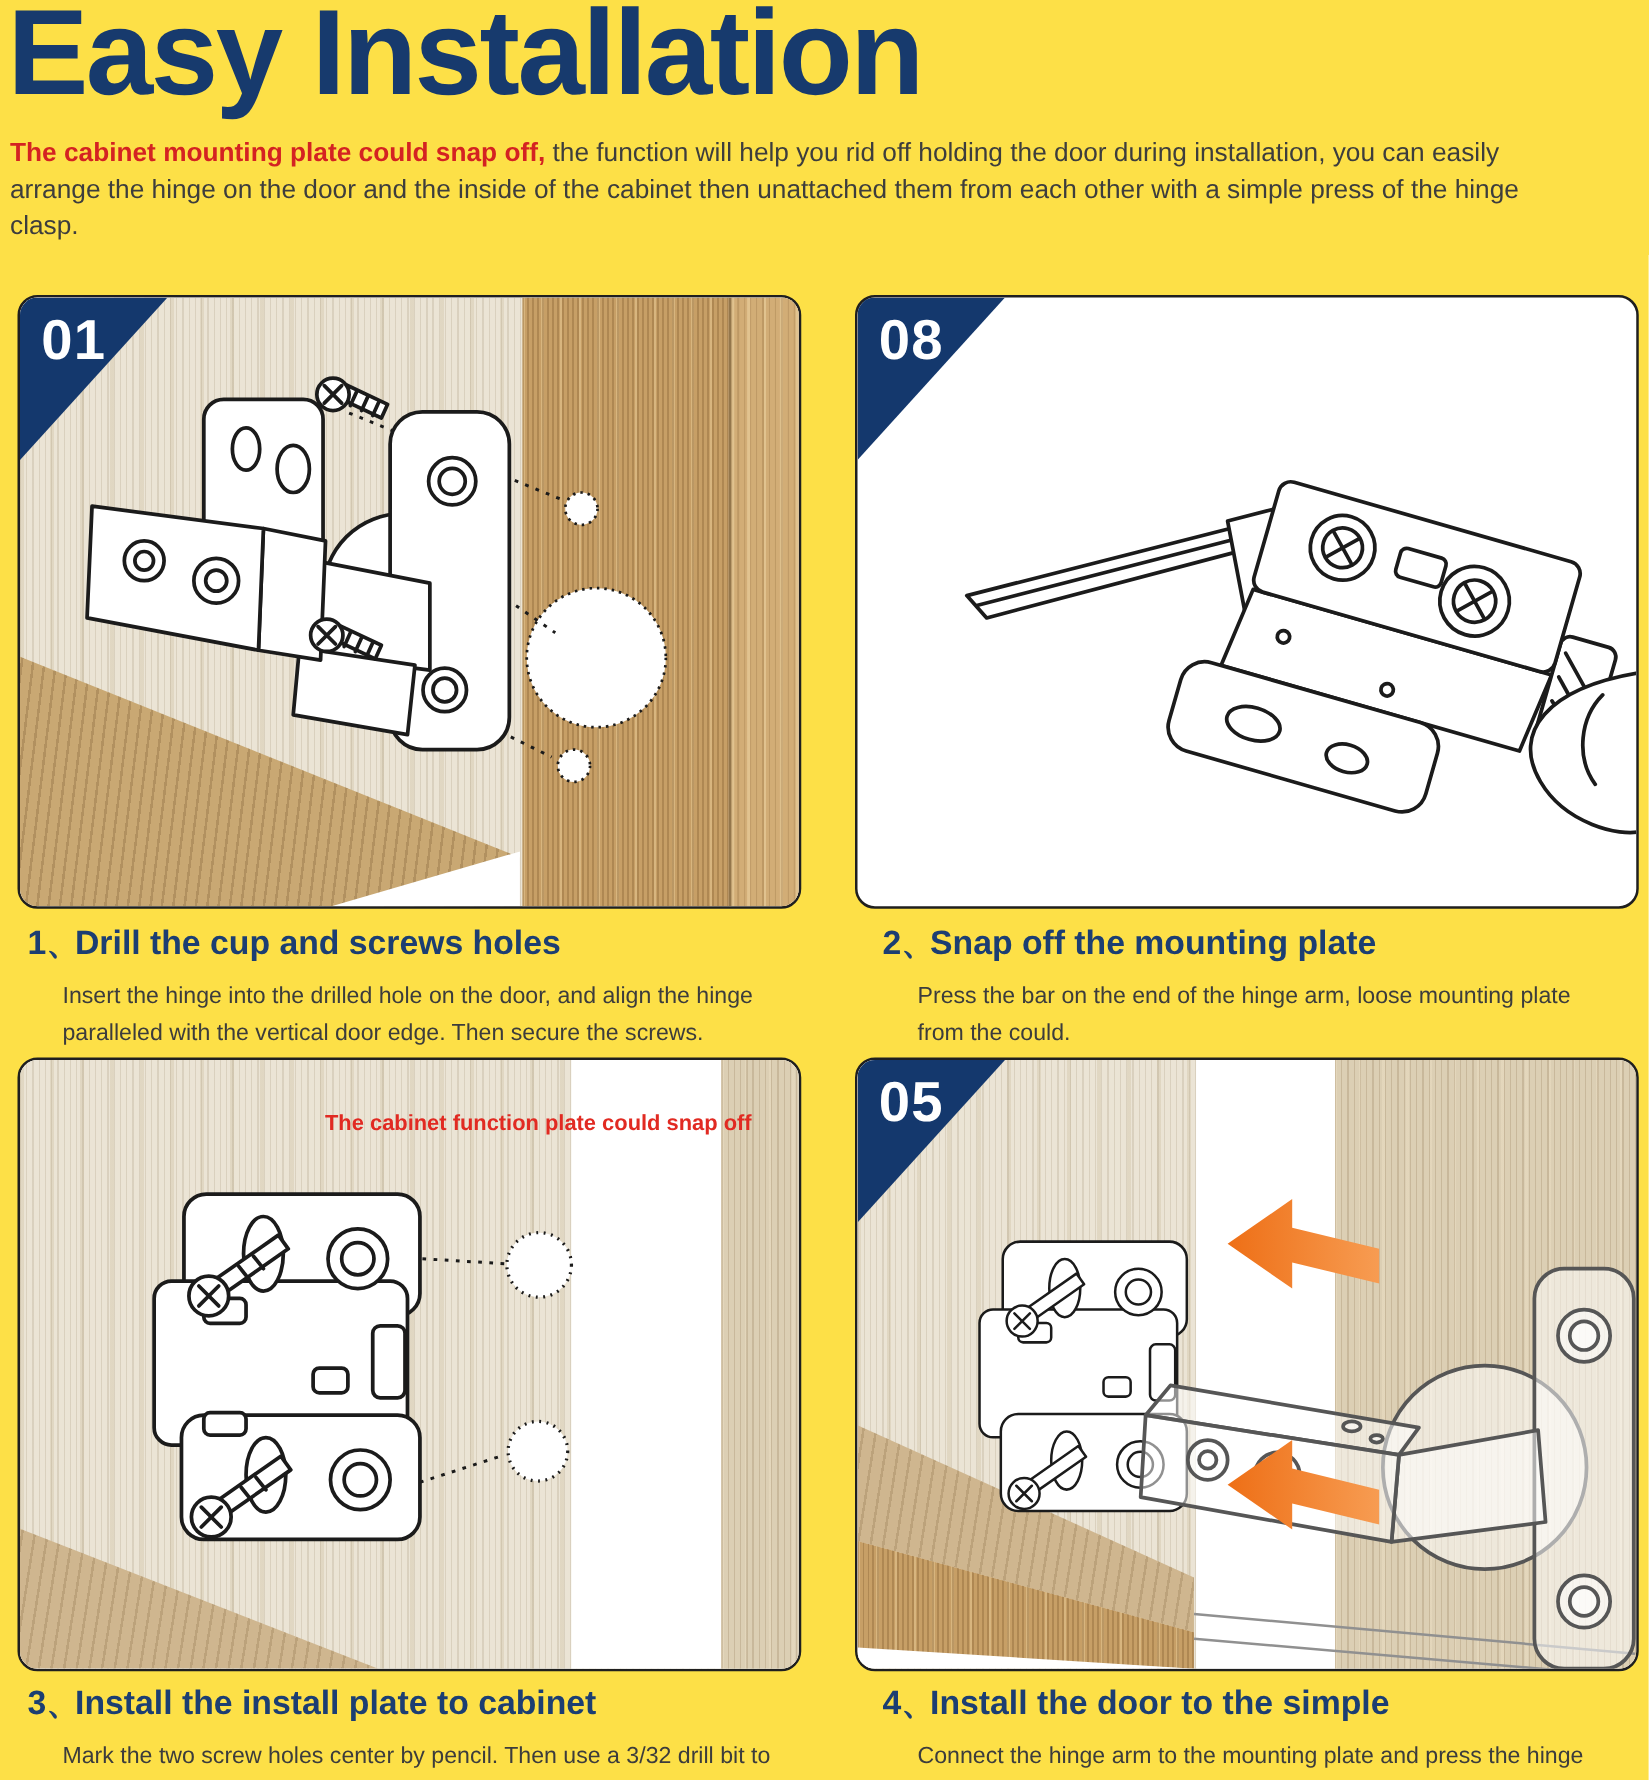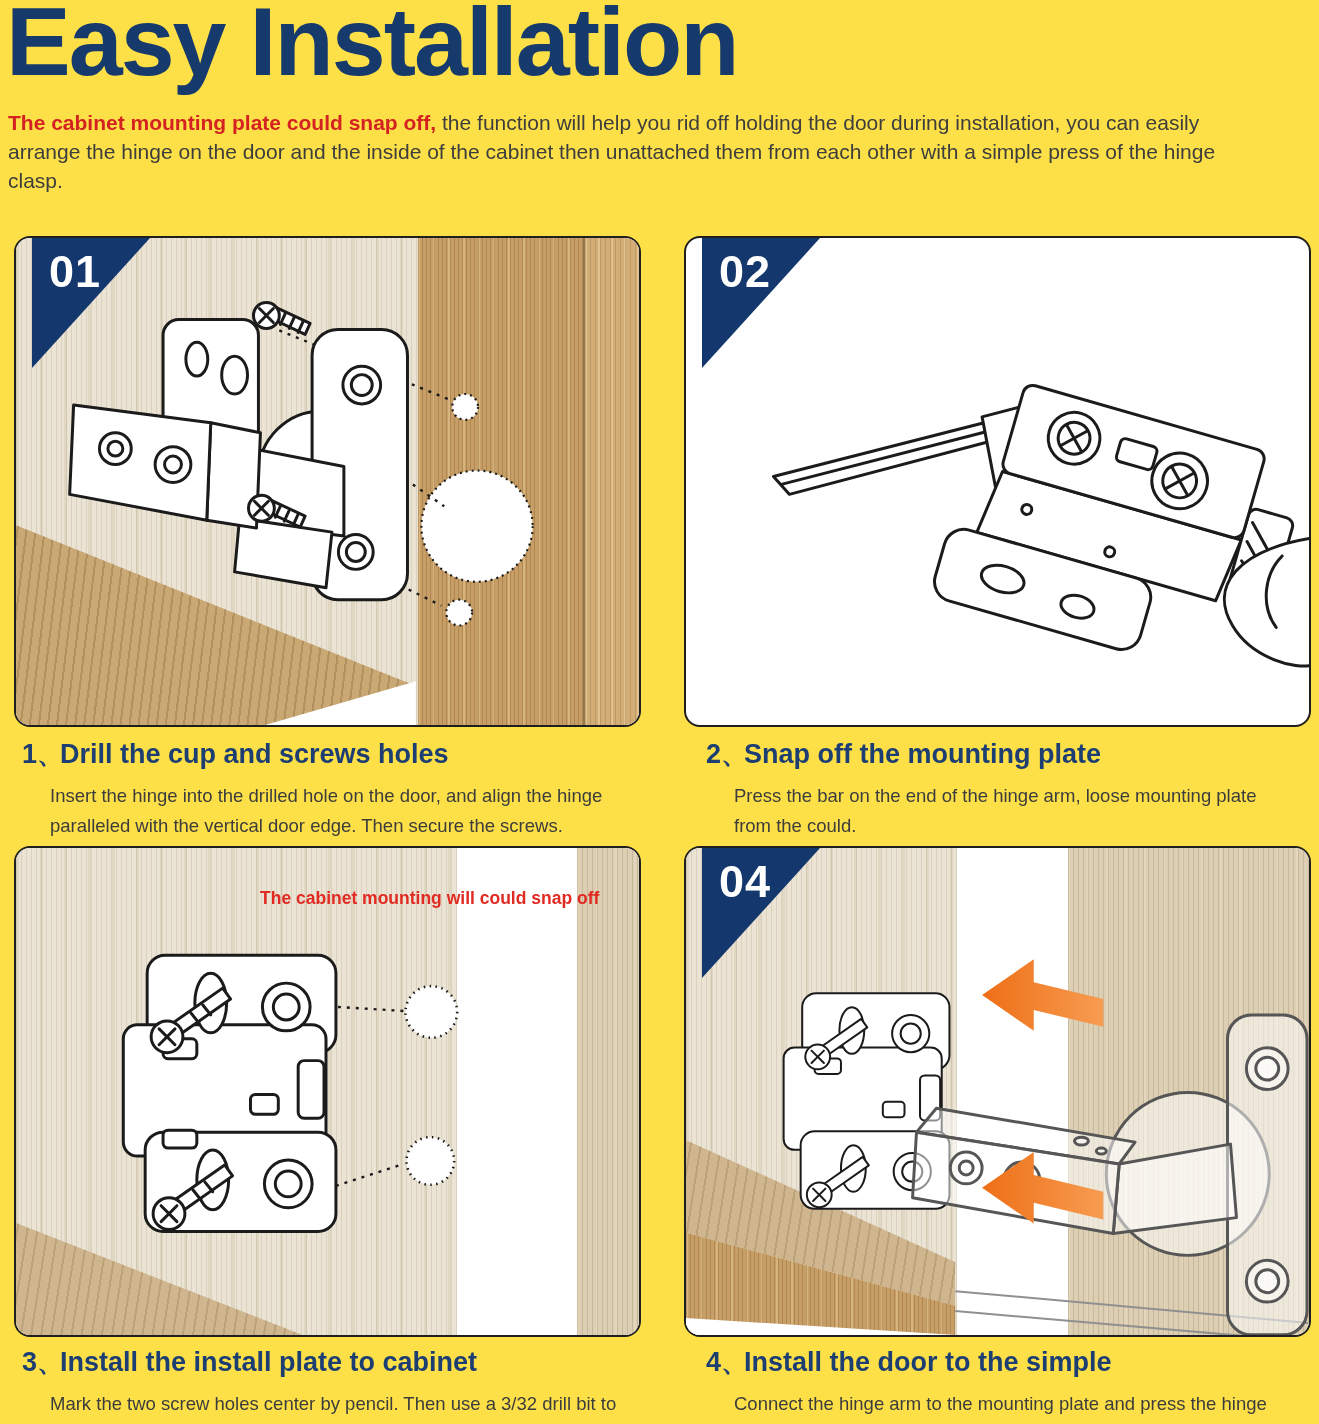--- a/index.html
+++ b/index.html
@@ -11,21 +11,21 @@
   .intro .hl{color:#d42222; font-weight:700;}
 
   .panel{position:absolute; width:627px; height:491px; border:2px solid #1f1f1f; border-radius:16px; overflow:hidden; background:#fff; box-sizing:border-box;}
   .p1{left:14px; top:236px;}
   .p2{left:684px; top:236px;}
   .p3{left:14px; top:846px;}
   .p4{left:684px; top:846px;}
   .layer{position:absolute; inset:0;}
   .panel svg{position:absolute; inset:0; z-index:5;}
 
-  .badge{position:absolute; left:16px; top:0; width:118px; height:130px; background:#14386d; clip-path:polygon(0 0,100% 0,0 100%); z-index:9;}
+  .badge{position:absolute; left:0; top:0; width:118px; height:130px; background:#14386d; clip-path:polygon(0 0,100% 0,0 100%); z-index:9;}
   .badge span{position:absolute; left:17px; top:8px; color:#fff; font-size:45px; font-weight:700; letter-spacing:1px;}
 
   
   .wood-light{background-color:#ebe4d5;
     background-image:repeating-linear-gradient(90deg, rgba(166,150,122,.25) 0 1px, transparent 1px 5px),
       repeating-linear-gradient(90deg, rgba(214,202,176,.5) 0 3px, transparent 3px 24px);}
   .wood-mid{background-color:#dccfb4;
     background-image:repeating-linear-gradient(90deg, rgba(150,125,90,.28) 0 1px, transparent 1px 5px),
       repeating-linear-gradient(90deg, rgba(235,222,195,.5) 0 2px, transparent 2px 19px);}
   .wood-tan{background-color:#c79f66;
@@ -147,30 +147,30 @@
           <circle cx="176" cy="52" r="28"></circle>
             <circle cx="176" cy="52" r="17"></circle>
           <line x1="165" y1="41" x2="187" y2="63"></line>
             <line x1="165" y1="63" x2="187" y2="41"></line>
         </g>
         <path d="M630,284 C556,296 526,332 550,372 C570,406 614,416 630,412 Z"></path>
         <path d="M600,302 C582,320 578,352 594,374" fill="none"></path>
       </g>
     </svg>
     <div class="badge">
-        <span>02</span>
+        <span>08</span>
       </div>
   </div>
 
   <div class="panel p3">
     <div class="layer wood-light"></div>
     <div class="layer" style="left:441px; width:120px; background:#fff;"></div>
     <div class="layer wood-mid" style="left:561px;"></div>
     <div class="layer wood-floor-light" style="clip-path:polygon(0% 77%, 46% 100%, 0% 100%);"></div>
-    <div class="annotation">The cabinet mounting will could snap off</div>
+    <div class="annotation">The cabinet function plate could snap off</div>
     <svg viewBox="0 0 627 491">
       <g stroke="#1b1b1b" stroke-width="2.4" stroke-dasharray="3 6">
         <line x1="324" y1="160" x2="390" y2="164"></line>
         <line x1="322" y1="340" x2="390" y2="318"></line>
       </g>
       <g stroke="#1b1b1b" stroke-width="2.6" fill="#ffffff" stroke-dasharray="1.5 4.5">
         <circle cx="418" cy="165" r="26"></circle>
         <circle cx="417" cy="315" r="24"></circle>
       </g>
       <g stroke="#1b1b1b" stroke-width="3" fill="#ffffff" stroke-linejoin="round" stroke-linecap="round">
@@ -259,21 +259,21 @@
           <circle cx="338" cy="334" r="8.5"></circle>
         <ellipse cx="398" cy="295" rx="7" ry="4"></ellipse>
         <ellipse cx="418" cy="305" rx="5" ry="3"></ellipse>
       </g>
       <g fill="url(#og)">
         <path d="M298,148 L350,112 L350,135 L420,152 L420,180 L350,163 L350,184 Z"></path>
         <path d="M298,342 L350,306 L350,329 L420,346 L420,374 L350,357 L350,378 Z"></path>
       </g>
     </svg>
     <div class="badge">
-        <span>04</span>
+        <span>05</span>
       </div>
   </div>
 
   <div class="caption c1">
     <div class="cap-head">
       <span class="cap-num">1、</span>
       <span>Drill the cup and screws holes</span>
     </div>
     <div class="cap-body">Insert the hinge into the drilled hole on the door, and align the hinge paralleled with the vertical door edge. Then secure the screws.</div>
   </div>

